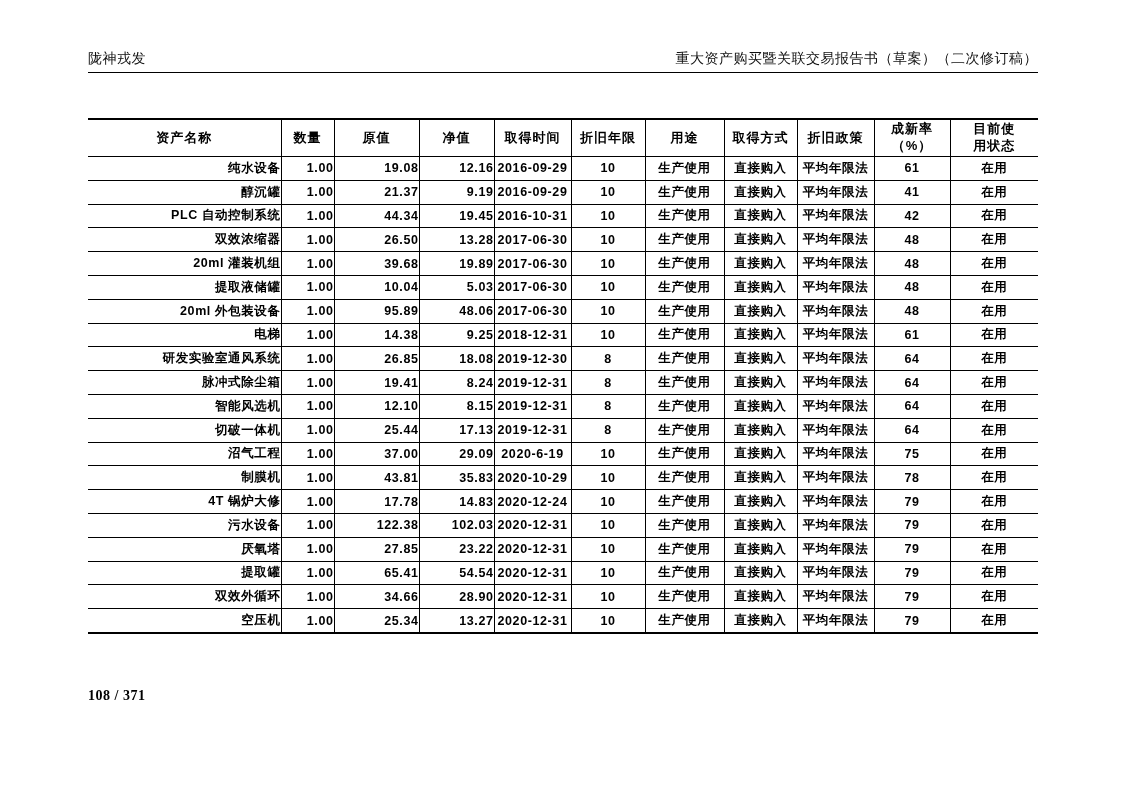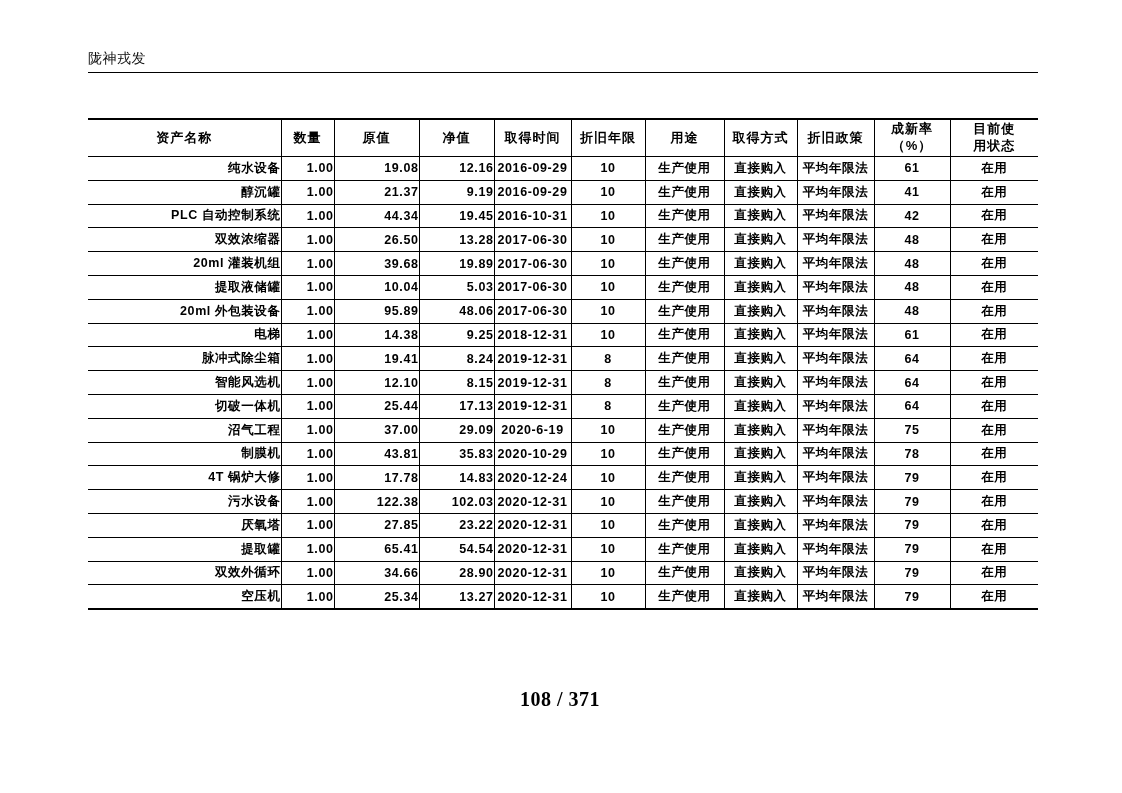--- a/index.html
+++ b/index.html
@@ -53,32 +53,33 @@
   .doc-table tr > *:first-child { border-left:none; }
   .doc-table tr > *:last-child  { border-right:none; }
 
   .a-left   { text-align:right;  padding-left:10px; }
   .a-right  { text-align:right; padding-right:7px; }
   .a-center { text-align:center; }
 
   
   .page-footer {
     position:absolute; left:88px; top:688px; width:950px;
-    text-align:center; padding-right:6px; box-sizing:border-box;
+    text-align:left; padding-right:6px; box-sizing:border-box;
     font-family:"Liberation Serif", serif;
-    font-weight:bold; font-size:20px; letter-spacing:0.5px;
+    font-weight:bold; font-size:14px; letter-spacing:0.5px;
   }
 </style>
 </head>
 <body>
 
 <div class="page">
 
   <div class="page-header">
     <span>陇神戎发</span>
+    <span>重大资产购买暨关联交易报告书（草案）（二次修订稿）</span>
   </div>
 
   <table class="doc-table">
     <colgroup>
         <col style="width: 193px;">
         <col style="width: 53px;">
         <col style="width: 85px;">
         <col style="width: 75px;">
         <col style="width: 77px;">
         <col style="width: 74px;">
@@ -204,20 +205,33 @@
           <td class="a-right">9.25</td>
           <td class="a-center">2018-12-31</td>
           <td class="a-center">10</td>
           <td class="a-center">生产使用</td>
           <td class="a-center">直接购入</td>
           <td class="a-center">平均年限法</td>
           <td class="a-center">61</td>
           <td class="a-center">在用</td>
         </tr>
         <tr>
+          <td class="a-left">研发实验室通风系统</td>
+          <td class="a-right">1.00</td>
+          <td class="a-right">26.85</td>
+          <td class="a-right">18.08</td>
+          <td class="a-center">2019-12-30</td>
+          <td class="a-center">8</td>
+          <td class="a-center">生产使用</td>
+          <td class="a-center">直接购入</td>
+          <td class="a-center">平均年限法</td>
+          <td class="a-center">64</td>
+          <td class="a-center">在用</td>
+        </tr>
+        <tr>
           <td class="a-left">脉冲式除尘箱</td>
           <td class="a-right">1.00</td>
           <td class="a-right">19.41</td>
           <td class="a-right">8.24</td>
           <td class="a-center">2019-12-31</td>
           <td class="a-center">8</td>
           <td class="a-center">生产使用</td>
           <td class="a-center">直接购入</td>
           <td class="a-center">平均年限法</td>
           <td class="a-center">64</td>

